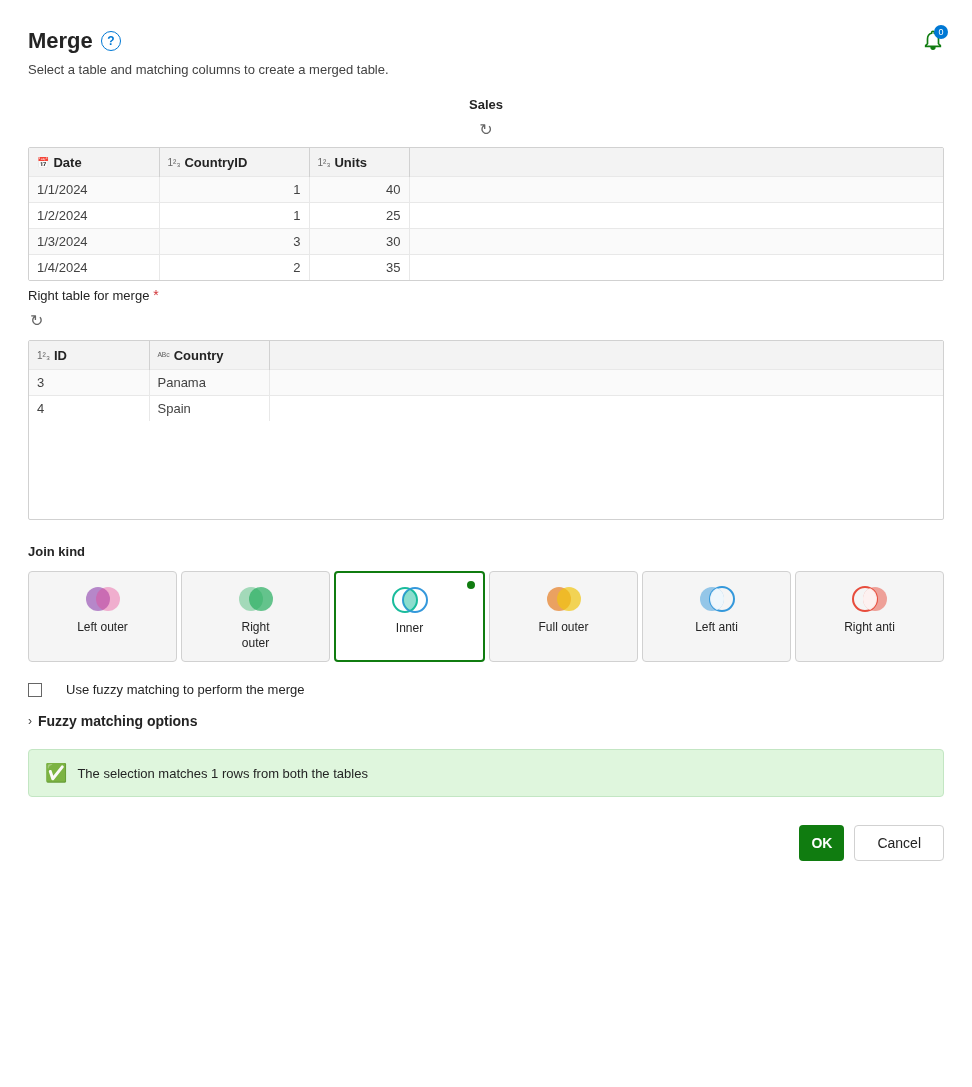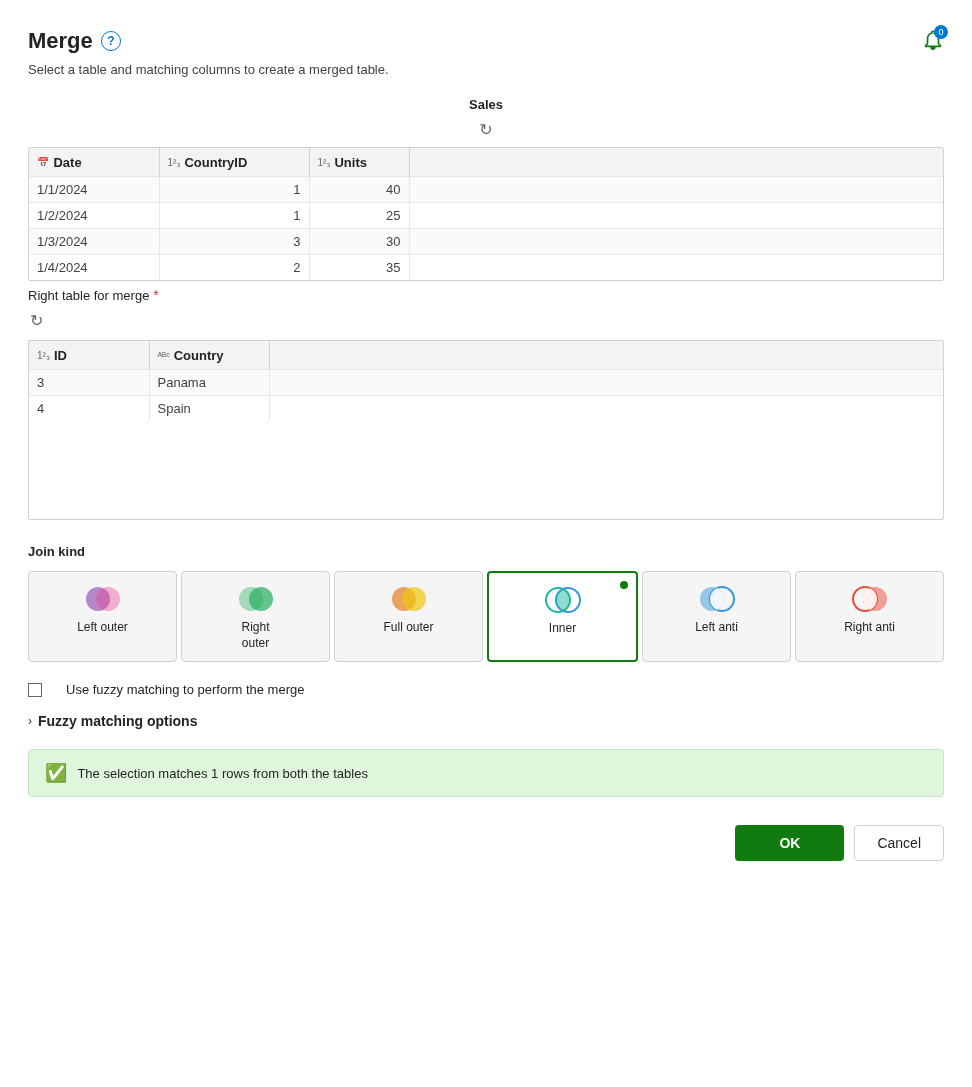--- a/index.html
+++ b/index.html
@@ -305,21 +305,21 @@
     .footer-buttons {
       display: flex;
       justify-content: flex-end;
       gap: 10px;
     }
     .btn-ok {
       background: #107c10;
       color: #fff;
       border: none;
       border-radius: 4px;
-      padding: 9px 44px;
+      padding: 9px 12px;
       font-size: 14px;
       font-weight: 600;
       cursor: pointer;
     }
     .btn-cancel {
       background: #fff;
       color: #242424;
       border: 1px solid #d1d1d1;
       border-radius: 4px;
       padding: 9px 22px;
@@ -466,43 +466,43 @@
   </div>
 
   <div class="join-option">
     <svg width="44" height="30" viewBox="0 0 44 30">
       <circle cx="17" cy="15" r="12" fill="#27ae60" fill-opacity="0.4"></circle>
       <circle cx="27" cy="15" r="12" fill="#27ae60" fill-opacity="0.7"></circle>
     </svg>
     <span class="join-option-label">Right<br>outer</span>
   </div>
 
-  <div class="join-option">
-    <svg width="44" height="30" viewBox="0 0 44 30">
-      <circle cx="17" cy="15" r="12" fill="#e67e22" fill-opacity="0.7"></circle>
-      <circle cx="27" cy="15" r="12" fill="#f1c40f" fill-opacity="0.7"></circle>
-    </svg>
-    <span class="join-option-label">Full outer</span>
-  </div>
-
   <div class="join-option selected">
     <div class="selected-dot"></div>
     <svg width="44" height="30" viewBox="0 0 44 30">
       <circle cx="17" cy="15" r="12" fill="none" stroke="#1abc9c" stroke-width="2"></circle>
       <circle cx="27" cy="15" r="12" fill="none" stroke="#3498db" stroke-width="2"></circle>
       <clipPath id="clip-inner">
         <circle cx="27" cy="15" r="12"></circle>
       </clipPath>
       <circle cx="17" cy="15" r="12" fill="#1abc9c" fill-opacity="0.5" clip-path="url(#clip-inner)"></circle>
     </svg>
     <span class="join-option-label">Inner</span>
   </div>
 
   <div class="join-option">
     <svg width="44" height="30" viewBox="0 0 44 30">
+      <circle cx="17" cy="15" r="12" fill="#e67e22" fill-opacity="0.7"></circle>
+      <circle cx="27" cy="15" r="12" fill="#f1c40f" fill-opacity="0.7"></circle>
+    </svg>
+    <span class="join-option-label">Full outer</span>
+  </div>
+
+  <div class="join-option">
+    <svg width="44" height="30" viewBox="0 0 44 30">
       <circle cx="17" cy="15" r="12" fill="#3498db" fill-opacity="0.5"></circle>
       <circle cx="27" cy="15" r="12" fill="none" stroke="#3498db" stroke-width="2"></circle>
       <clipPath id="clip-left-anti">
         <circle cx="27" cy="15" r="12"></circle>
       </clipPath>
       <circle cx="17" cy="15" r="12" fill="#fff" fill-opacity="0.85" clip-path="url(#clip-left-anti)"></circle>
     </svg>
     <span class="join-option-label">Left anti</span>
   </div>
 

